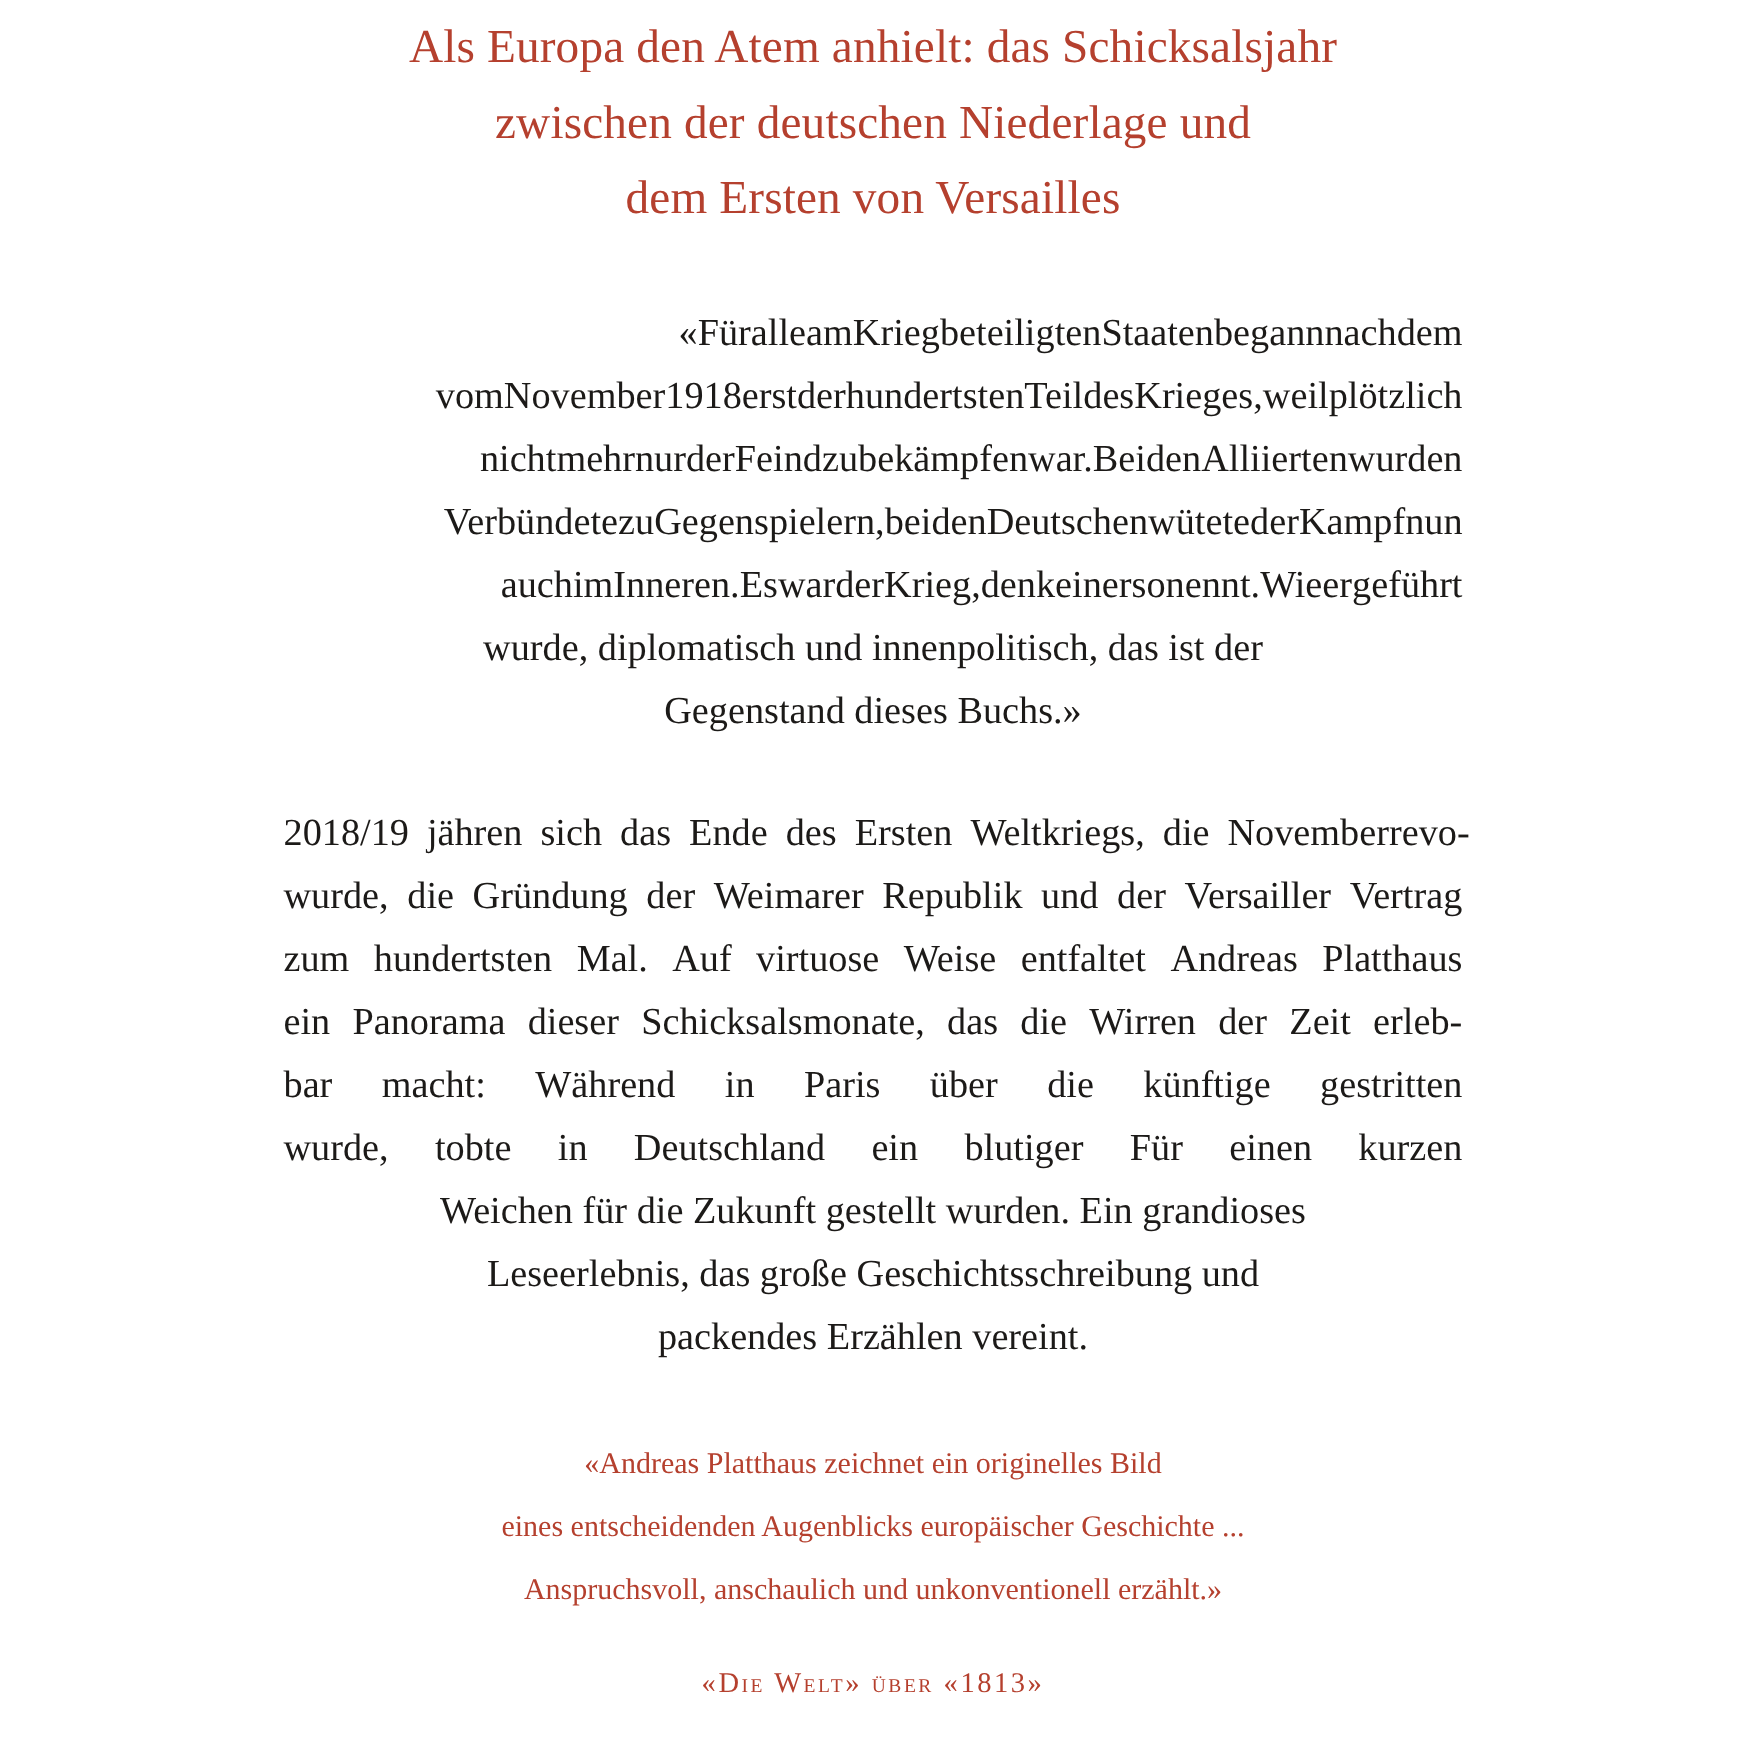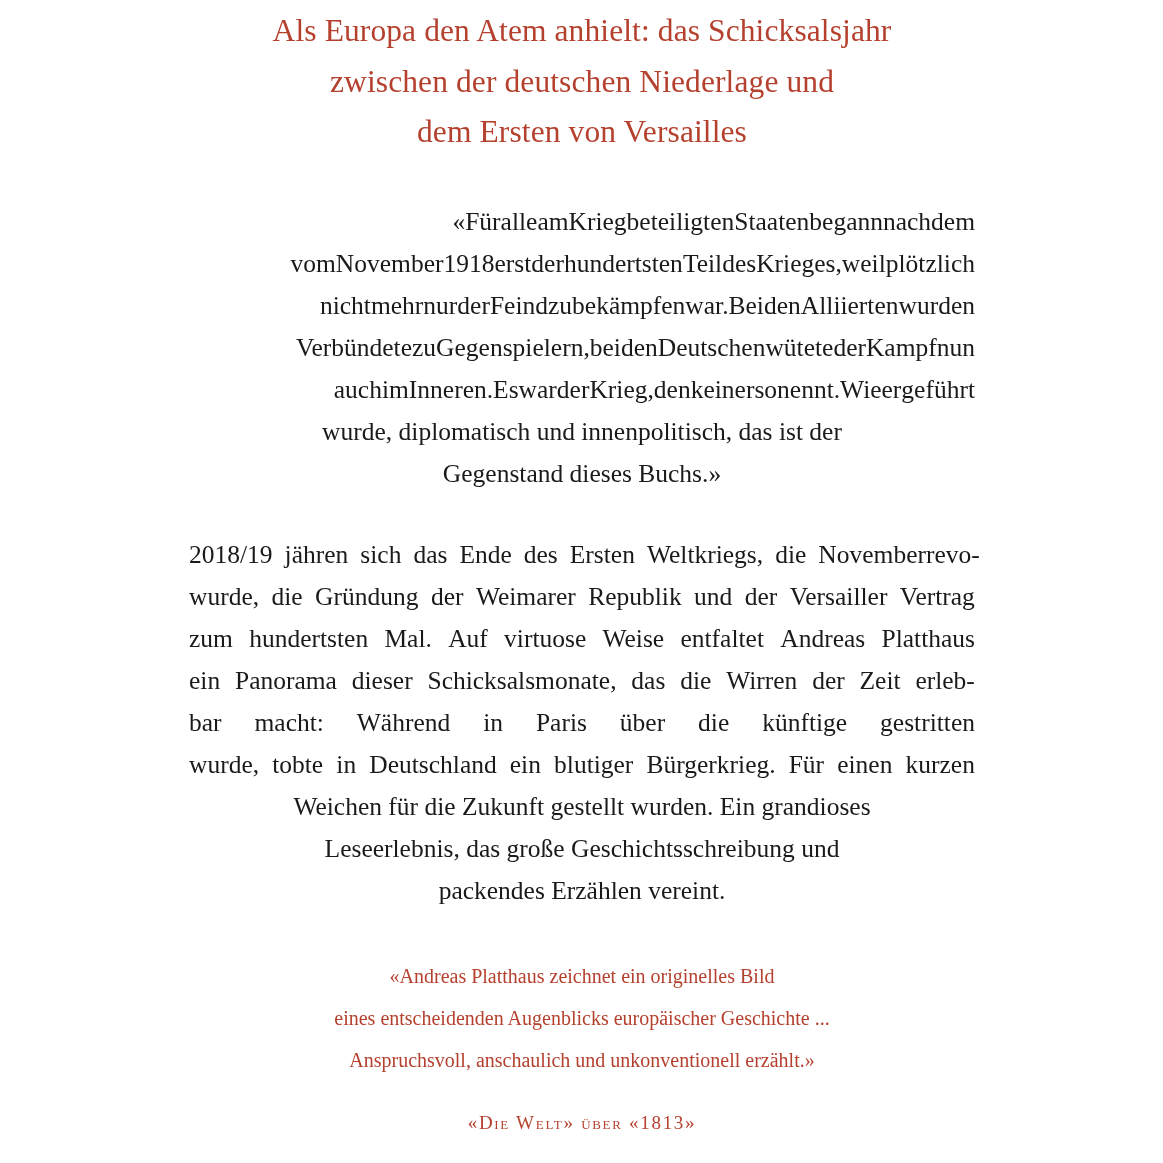--- a/index.html
+++ b/index.html
@@ -242,21 +242,20 @@
           <span>künftige</span>
           <span>gestritten</span>
         </span>
       <span class="ln flush">
           <span>wurde,</span>
           <span>tobte</span>
           <span>in</span>
           <span>Deutschland</span>
           <span>ein</span>
           <span>blutiger</span>
-          <span>Bürgerkrieg.</span>
           <span>Für</span>
           <span>einen</span>
           <span>kurzen</span>
         </span>
       <span class="ln">Weichen für die Zukunft gestellt wurden. Ein grandioses</span>
       <span class="ln">Leseerlebnis, das große Geschichtsschreibung und</span>
       <span class="ln">packendes Erzählen vereint.</span>
     </p>
 
     <p class="quote-red">

